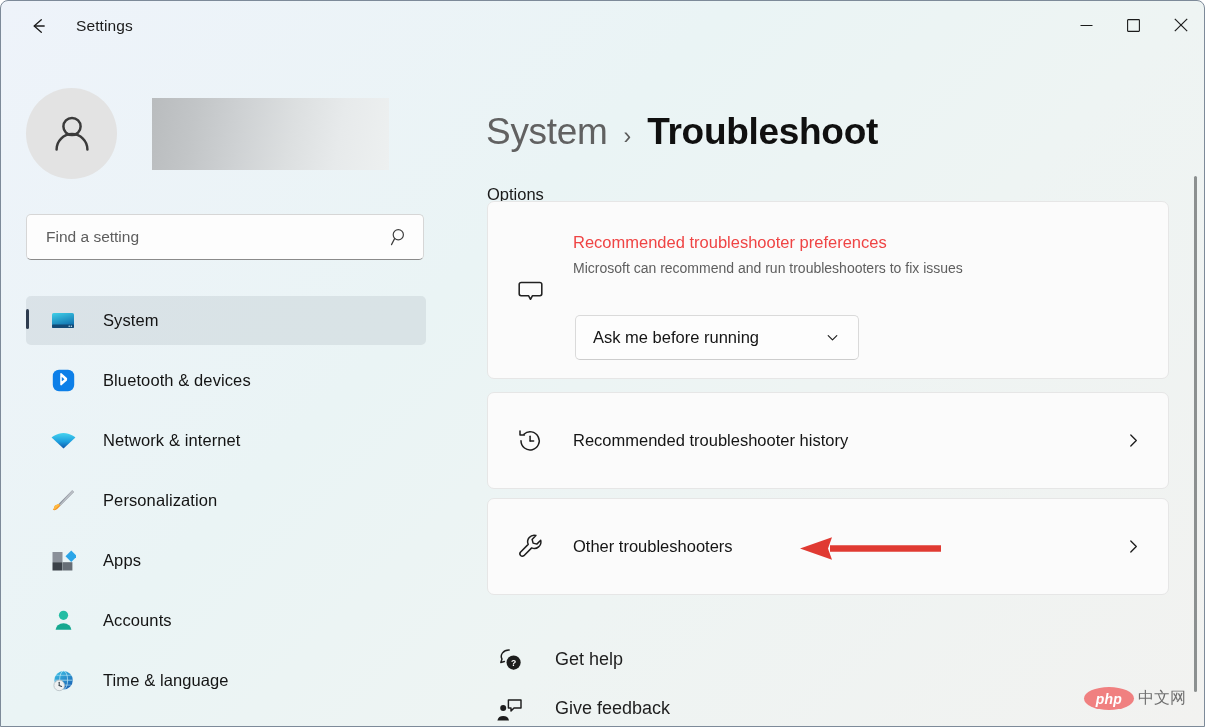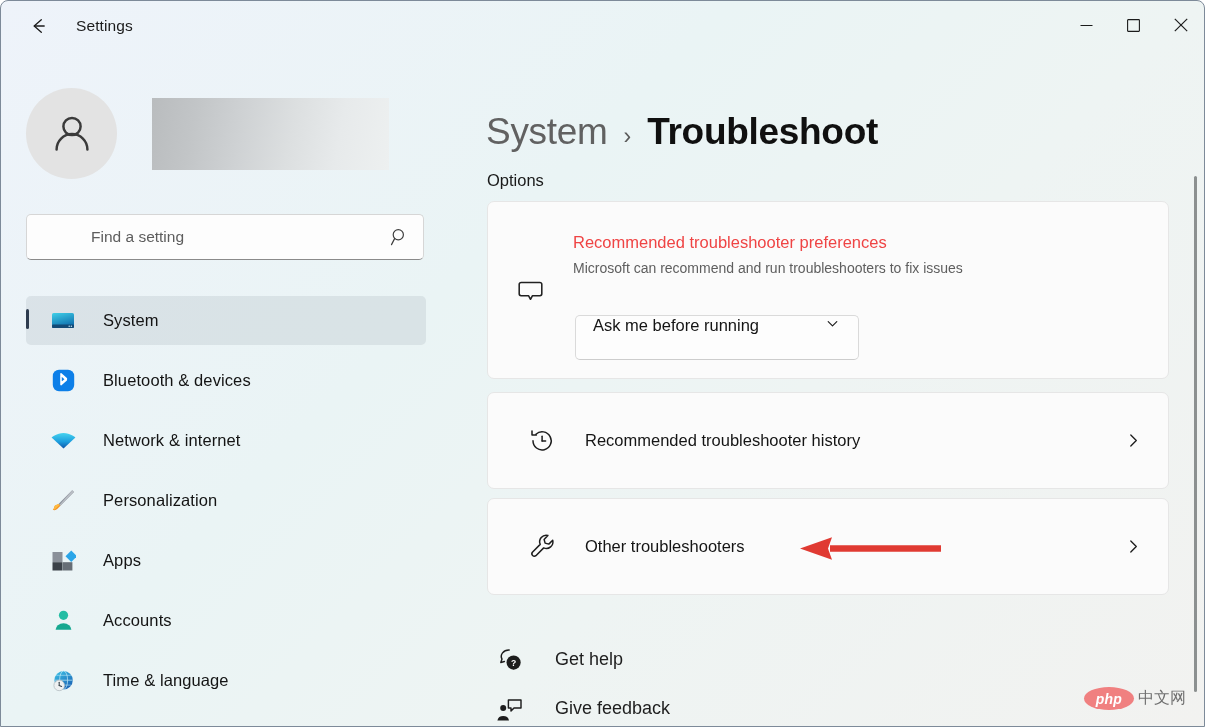--- a/index.html
+++ b/index.html
@@ -105,21 +105,20 @@
   }
   .search-input {
     flex: 1;
     border: none;
     outline: none;
     background: transparent;
     font-family: "Liberation Sans", sans-serif;
     font-size: 15.5px;
     color: #701a75;
     padding: 0 0 0 19px;
-    margin-left: 45px;
   }
   .search-input::placeholder { color: #5d5d5d; opacity: 1; }
   .search-icon-box {
     width: 46px; height: 44px;
     display: flex; align-items: center; justify-content: center;
     cursor: pointer;
   }
 
   .nav {
     position: absolute;
@@ -188,21 +187,21 @@
   .crumb-current {
     font-size: 37px;
     color: #101010;
     font-weight: 600;
     letter-spacing: -0.3px;
     margin-top: 25px;
   }
 
   .section-head {
     position: absolute;
-    top: 122px; left: 39px;
+    top: 136px; left: 39px;
     font-size: 16.5px;
     color: #1a1a1a;
   }
 
   .card {
     position: absolute;
     left: 39px;
     width: 682px;
     box-sizing: border-box;
     background: #fbfbfb;
@@ -210,21 +209,20 @@
     border-radius: 7px;
   }
   #card-prefs { top: 152px; height: 178px; }
   #card-history { top: 343px; height: 97px; }
   #card-other { top: 449px; height: 97px; }
 
   .card-row {
     display: flex;
     align-items: center;
     height: 100%;
-    padding-left: 12px;
   }
   .card-icon {
     width: 36px; height: 36px;
     margin-left: 24px;
     display: flex; align-items: center; justify-content: center;
     flex: 0 0 auto;
   }
   .card-title {
     margin-left: 25px;
     font-size: 16.5px;
@@ -262,21 +260,21 @@
     position: absolute;
     left: 87px; top: 113px;
     width: 284px;
     height: 45px;
     box-sizing: border-box;
     background: #fdfdfd;
     border: 1px solid #dadada;
     border-bottom-color: #cdcdcd;
     border-radius: 5px;
     display: flex;
-    align-items: flex-start;
+    align-items: center;
     cursor: pointer;
   }
   .dropdown-value {
     margin-left: 17px;
     font-size: 16.5px;
     color: #151515;
   }
   .dropdown-chev {
     margin-left: auto;
     margin-right: 18px;

